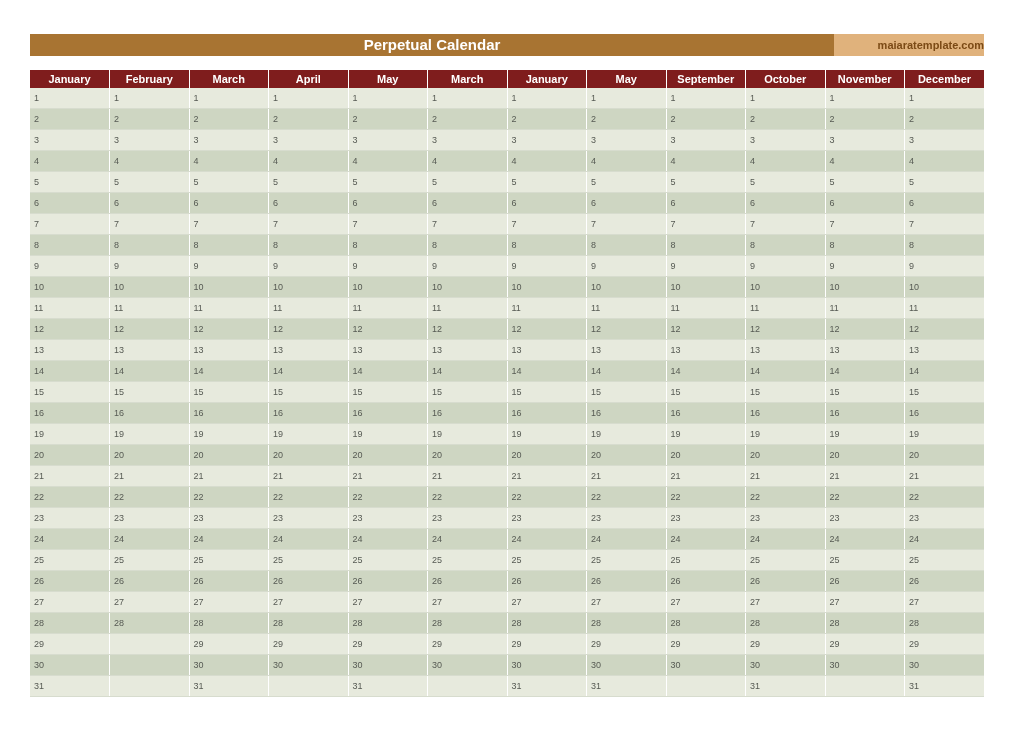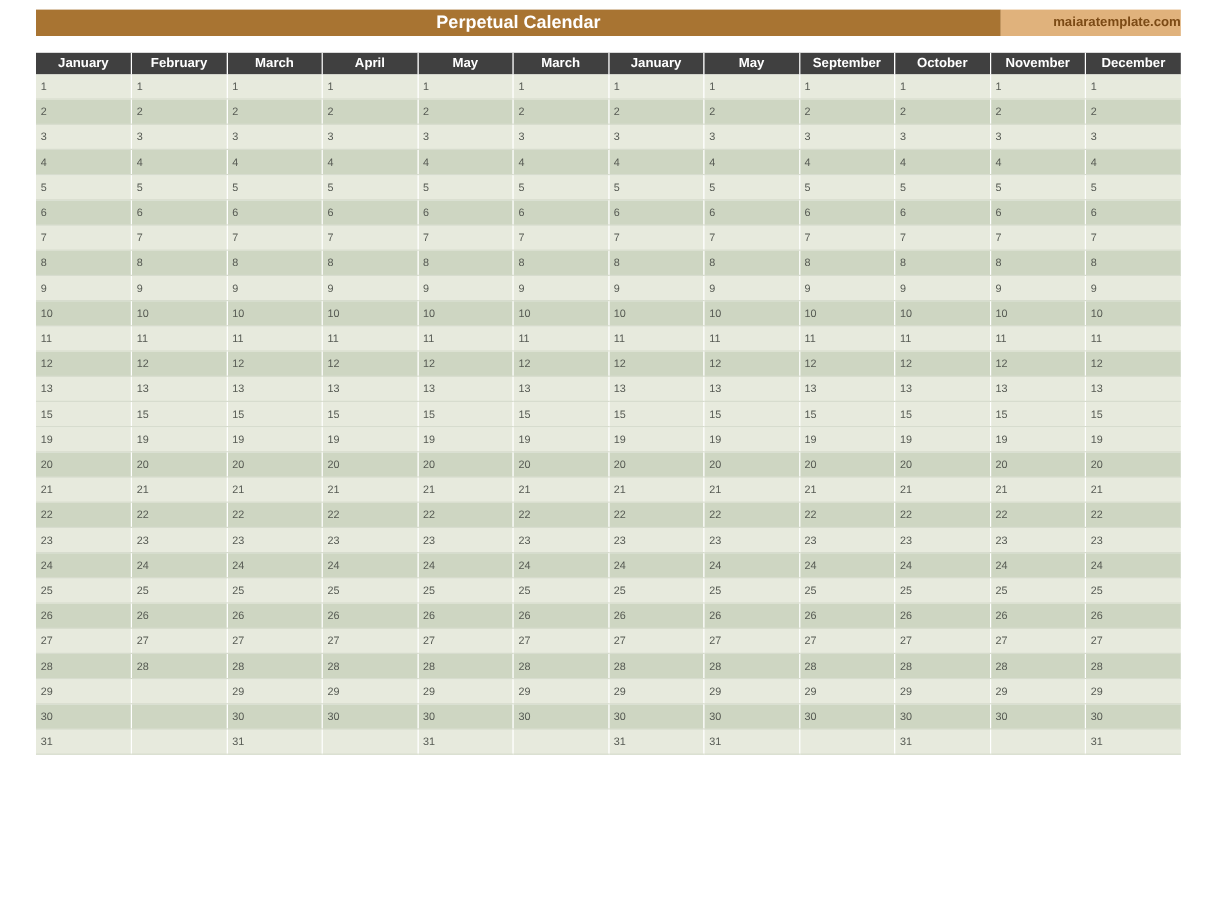--- a/index.html
+++ b/index.html
@@ -10,20 +10,21 @@
     width: 1014px;
   }
   .page {
     padding: 8px 30px 40px 30px;
   }
   .title-row {
     display: flex;
     width: 100%;
     height: 22px;
     margin-bottom: 14px;
+    margin-top: 26px;
   }
   .title-bar {
     flex: 1 1 auto;
     background: #a87432;
     color: #ffffff;
     font-weight: 700;
     font-size: 15px;
     line-height: 22px;
     text-align: center;
   }
@@ -35,21 +36,21 @@
     font-size: 11px;
     line-height: 22px;
     text-align: right;
   }
   table.cal {
     width: 100%;
     border-collapse: collapse;
     table-layout: fixed;
   }
   table.cal th {
-    background: #404040;
+    background: #7f1d1d;
     color: #ffffff;
     font-size: 11px;
     font-weight: 600;
     height: 18px;
     padding: 0;
     text-align: center;
     border-right: 1px solid #ffffff;
   }
   table.cal th:last-child { border-right: none; text-align: center; }
   table.cal td {
@@ -270,33 +271,61 @@
           <td>13</td>
           <td>13</td>
           <td>13</td>
           <td>13</td>
           <td>13</td>
           <td>13</td>
           <td>13</td>
           <td>13</td>
           <td>13</td>
         </tr>
-        <tr class="odd">
-          <td>15</td>
-          <td>15</td>
-          <td>15</td>
-          <td>15</td>
-          <td>15</td>
-          <td>15</td>
-          <td>15</td>
-          <td>15</td>
-          <td>15</td>
-          <td>15</td>
-          <td>15</td>
-          <td>15</td>
+        <tr class="even">
+          <td>14</td>
+          <td>14</td>
+          <td>14</td>
+          <td>14</td>
+          <td>14</td>
+          <td>14</td>
+          <td>14</td>
+          <td>14</td>
+          <td>14</td>
+          <td>14</td>
+          <td>14</td>
+          <td>14</td>
+        </tr>
+        <tr class="odd">
+          <td>15</td>
+          <td>15</td>
+          <td>15</td>
+          <td>15</td>
+          <td>15</td>
+          <td>15</td>
+          <td>15</td>
+          <td>15</td>
+          <td>15</td>
+          <td>15</td>
+          <td>15</td>
+          <td>15</td>
+        </tr>
+        <tr class="even">
+          <td>16</td>
+          <td>16</td>
+          <td>16</td>
+          <td>16</td>
+          <td>16</td>
+          <td>16</td>
+          <td>16</td>
+          <td>16</td>
+          <td>16</td>
+          <td>16</td>
+          <td>16</td>
+          <td>16</td>
         </tr>
         <tr class="odd">
           <td>19</td>
           <td>19</td>
           <td>19</td>
           <td>19</td>
           <td>19</td>
           <td>19</td>
           <td>19</td>
           <td>19</td>

